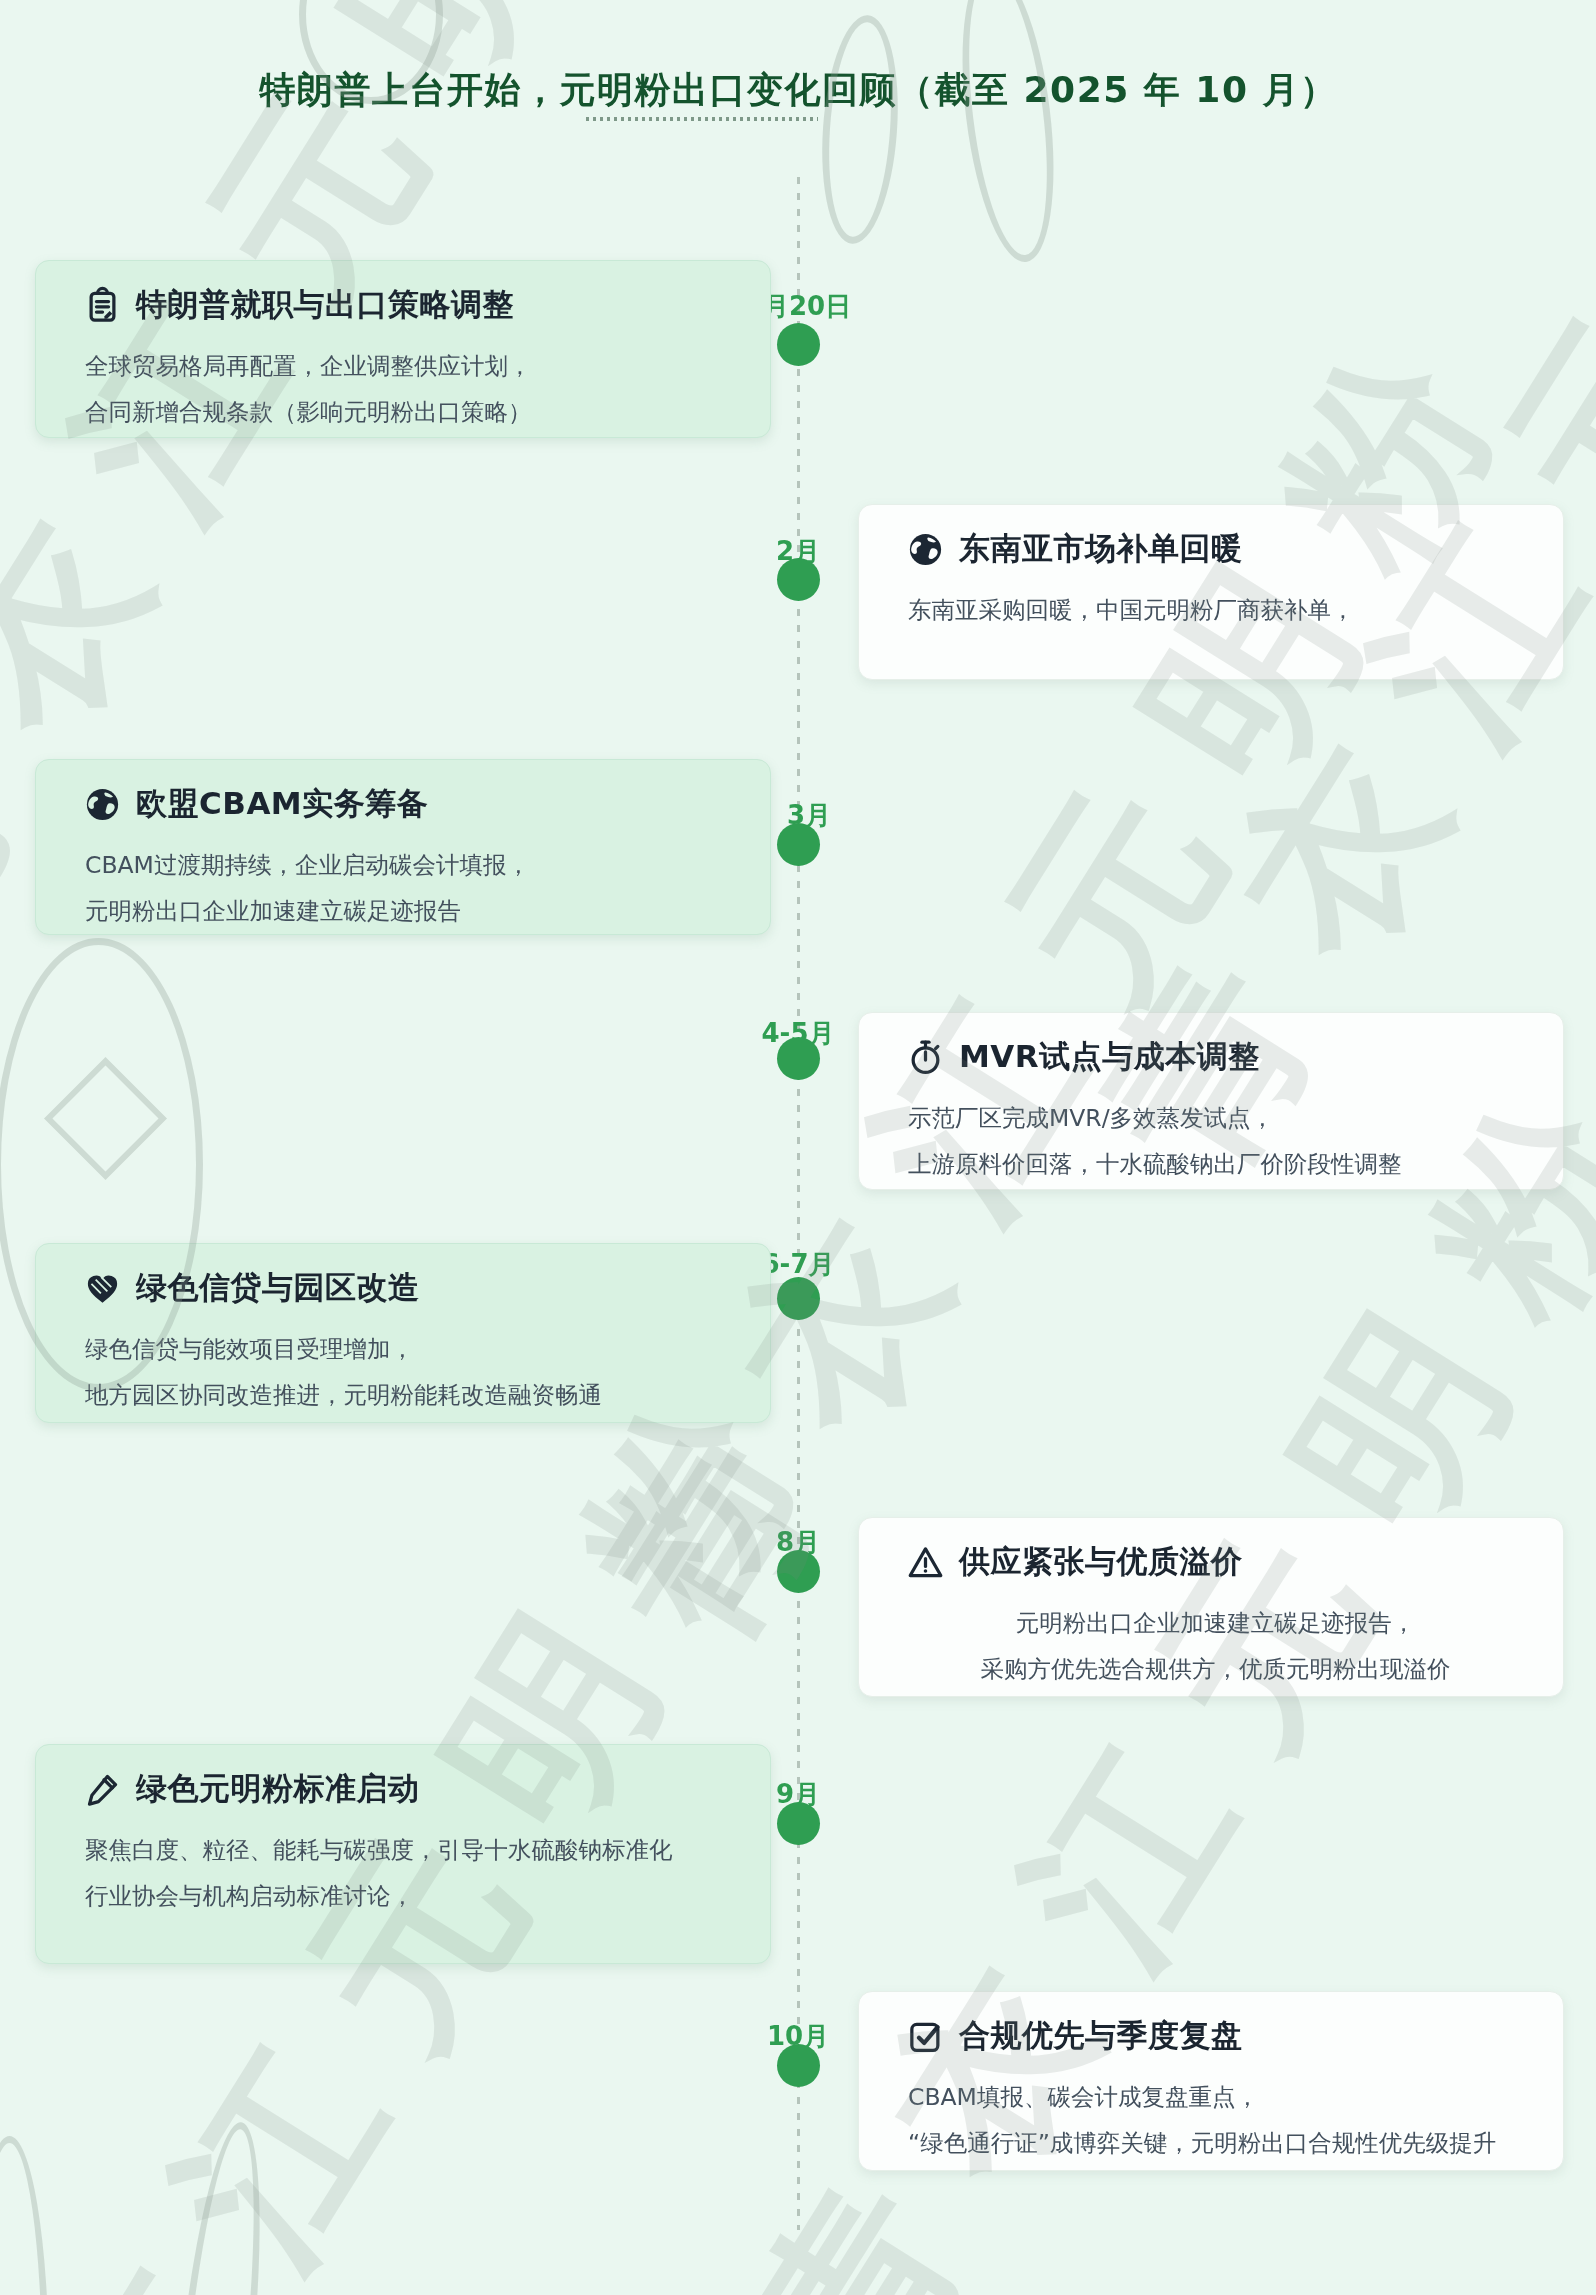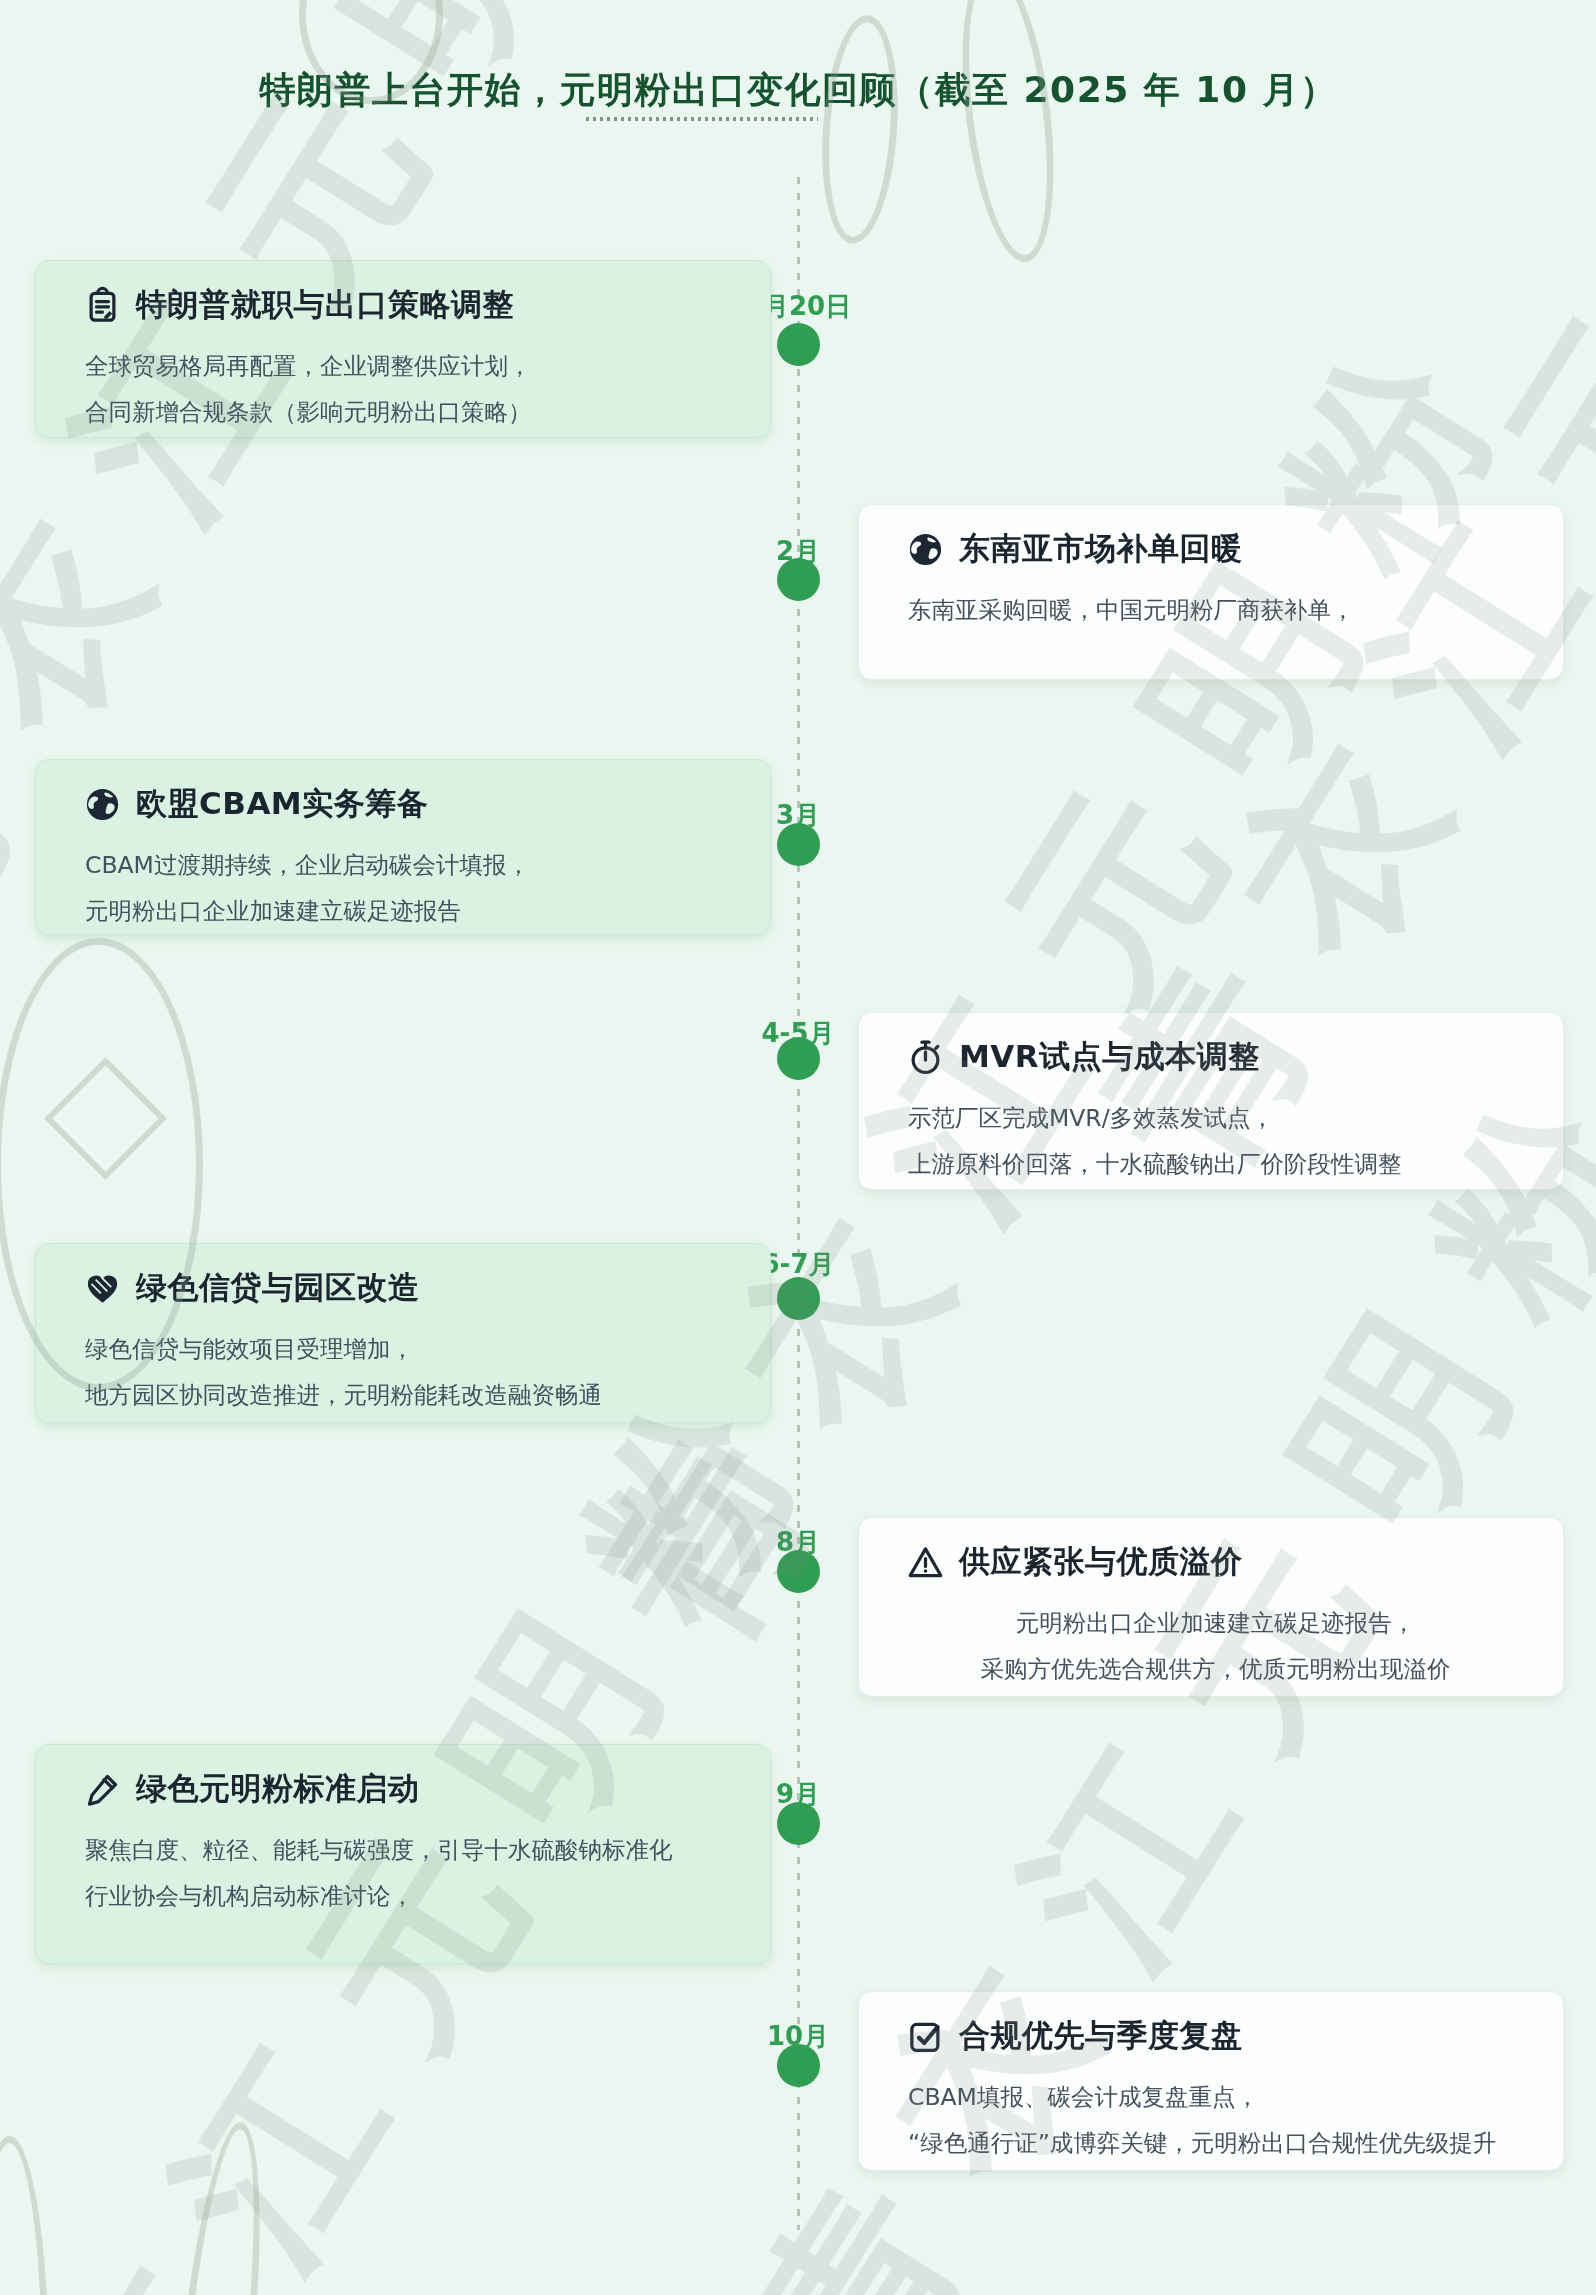--- a/index.html
+++ b/index.html
@@ -47,21 +47,21 @@
   .t-label{
     position:absolute;left:798px;transform:translateX(-50%);z-index:2;
     font-size:26px;font-weight:800;color:#2f9e52;white-space:nowrap;
   }
   .t-dot{
     position:absolute;width:43px;height:43px;border-radius:50%;z-index:3;
     left:777px;background:#2f9e52;
   }
   .l1{top:289px;} .d1{top:323px;}
   .l2{top:534px;} .d2{top:558px;}
-  .l3{top:798px;} .d3{top:823px;}
+  .l3{top:798px;margin-left:11px;} .d3{top:823px;}
   .l4{top:1016px;} .d4{top:1037px;}
   .l5{top:1247px;} .d5{top:1277px;}
   .l6{top:1525px;} .d6{top:1550px;}
   .l7{top:1777px;} .d7{top:1802px;}
   .l8{top:2019px;} .d8{top:2044px;}
 
   
   .card{
     position:absolute;z-index:2;border-radius:14px;box-sizing:border-box;
     padding:23px 40px 16px 47px;

